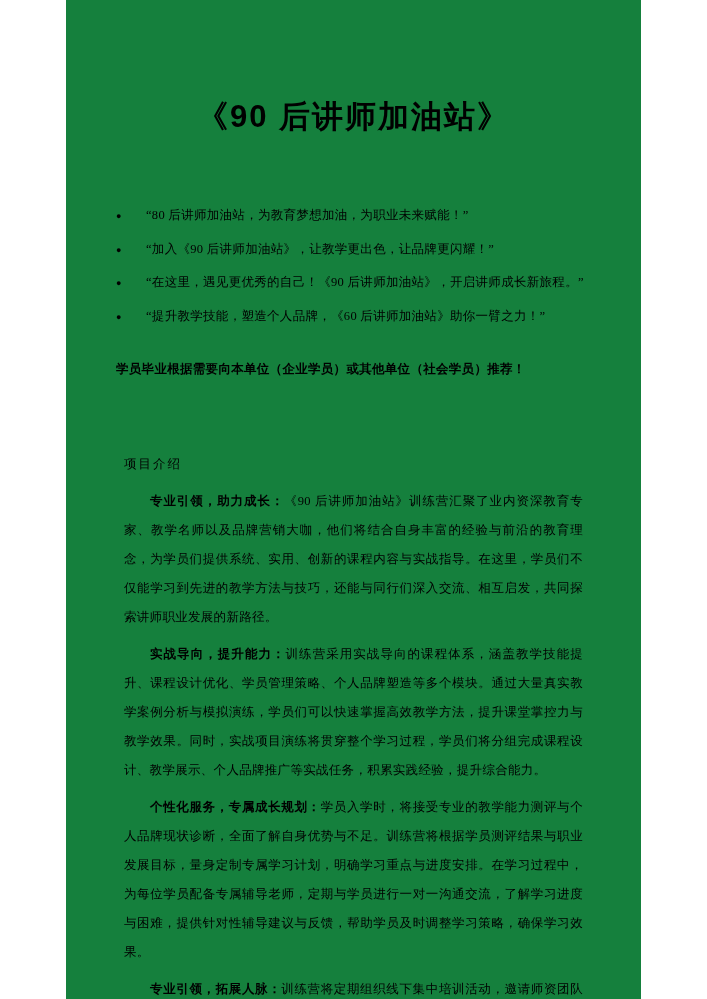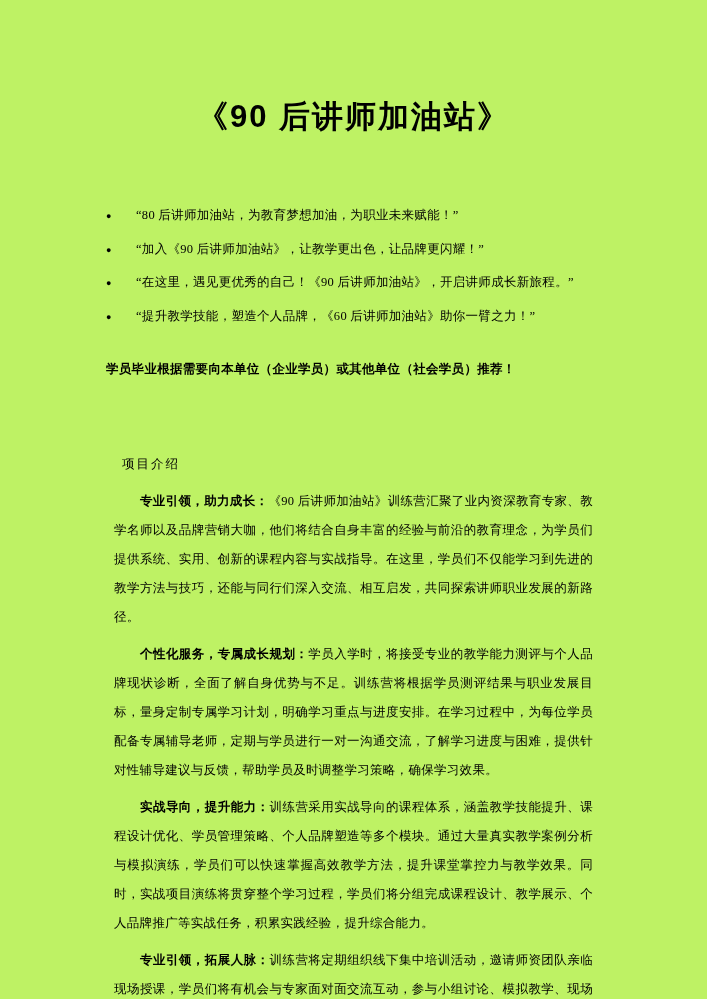--- a/index.html
+++ b/index.html
@@ -2,27 +2,27 @@
 <html><head>
 <meta charset="utf-8">
 <style>
   html, body {
     margin: 0;
     padding: 0;
     background: #ffffff;
   }
   .page {
     position: relative;
-    width: 707px;
+    width: 575px;
     height: 999px;
     margin: 0 auto;
-    background: #bef264;
+    background: #15803d;
     color: #000000;
     box-sizing: border-box;
-    padding: 0 106px;
+    padding: 0 50px;
     overflow: hidden;
     font-family: "Liberation Serif", "DejaVu Serif", serif;
   }
   .doc-title {
     margin: 88px 0 0 0;
     text-align: center;
     font-family: "Liberation Sans", "DejaVu Sans", sans-serif;
     font-weight: bold;
     font-size: 31px;
     letter-spacing: 2px;
@@ -54,21 +54,21 @@
   }
   .notice {
     margin: 22px 0 0 0;
     text-align: left;
     font-weight: bold;
     font-size: 12.5px;
     line-height: 29px;
     letter-spacing: 0.3px;
   }
   .section-heading {
-    margin: 66px 0 0 16px;
+    margin: 66px 0 0 8px;
     font-size: 12.5px;
     font-weight: normal;
     line-height: 29px;
     letter-spacing: 2px;
   }
   .para {
     margin: 8px;
     font-size: 12.5px;
     line-height: 29px;
     text-align: justify;
@@ -109,19 +109,19 @@
       <span class="slogan-text">“提升教学技能，塑造个人品牌，《60 后讲师加油站》助你一臂之力！”</span>
     </li>
   </ul>
 
   <p class="notice">学员毕业根据需要向本单位（企业学员）或其他单位（社会学员）推荐！</p>
 
   <h2 class="section-heading">项目介绍</h2>
 
   <p class="para"><strong class="para-lead">专业引领，助力成长：</strong><span class="para-body">《90 后讲师加油站》训练营汇聚了业内资深教育专家、教学名师以及品牌营销大咖，他们将结合自身丰富的经验与前沿的教育理念，为学员们提供系统、实用、创新的课程内容与实战指导。在这里，学员们不仅能学习到先进的教学方法与技巧，还能与同行们深入交流、相互启发，共同探索讲师职业发展的新路径。</span></p>
 
+  <p class="para"><strong class="para-lead">实战导向，提升能力：</strong><span class="para-body">训练营采用实战导向的课程体系，涵盖教学技能提升、课程设计优化、学员管理策略、个人品牌塑造等多个模块。通过大量真实教学案例分析与模拟演练，学员们可以快速掌握高效教学方法，提升课堂掌控力与教学效果。同时，实战项目演练将贯穿整个学习过程，学员们将分组完成课程设计、教学展示、个人品牌推广等实战任务，积累实践经验，提升综合能力。</span></p>
+
   <p class="para"><strong class="para-lead">个性化服务，专属成长规划：</strong><span class="para-body">学员入学时，将接受专业的教学能力测评与个人品牌现状诊断，全面了解自身优势与不足。训练营将根据学员测评结果与职业发展目标，量身定制专属学习计划，明确学习重点与进度安排。在学习过程中，为每位学员配备专属辅导老师，定期与学员进行一对一沟通交流，了解学习进度与困难，提供针对性辅导建议与反馈，帮助学员及时调整学习策略，确保学习效果。</span></p>
-
-  <p class="para"><strong class="para-lead">实战导向，提升能力：</strong><span class="para-body">训练营采用实战导向的课程体系，涵盖教学技能提升、课程设计优化、学员管理策略、个人品牌塑造等多个模块。通过大量真实教学案例分析与模拟演练，学员们可以快速掌握高效教学方法，提升课堂掌控力与教学效果。同时，实战项目演练将贯穿整个学习过程，学员们将分组完成课程设计、教学展示、个人品牌推广等实战任务，积累实践经验，提升综合能力。</span></p>
 
   <p class="para"><strong class="para-lead">专业引领，拓展人脉：</strong><span class="para-body">训练营将定期组织线下集中培训活动，邀请师资团队亲临现场授课，学员们将有机会与专家面对面交流互动，参与小组讨论、模拟教学、现场点评等环节，</span></p>
 
 </div>
 
 </body></html>

